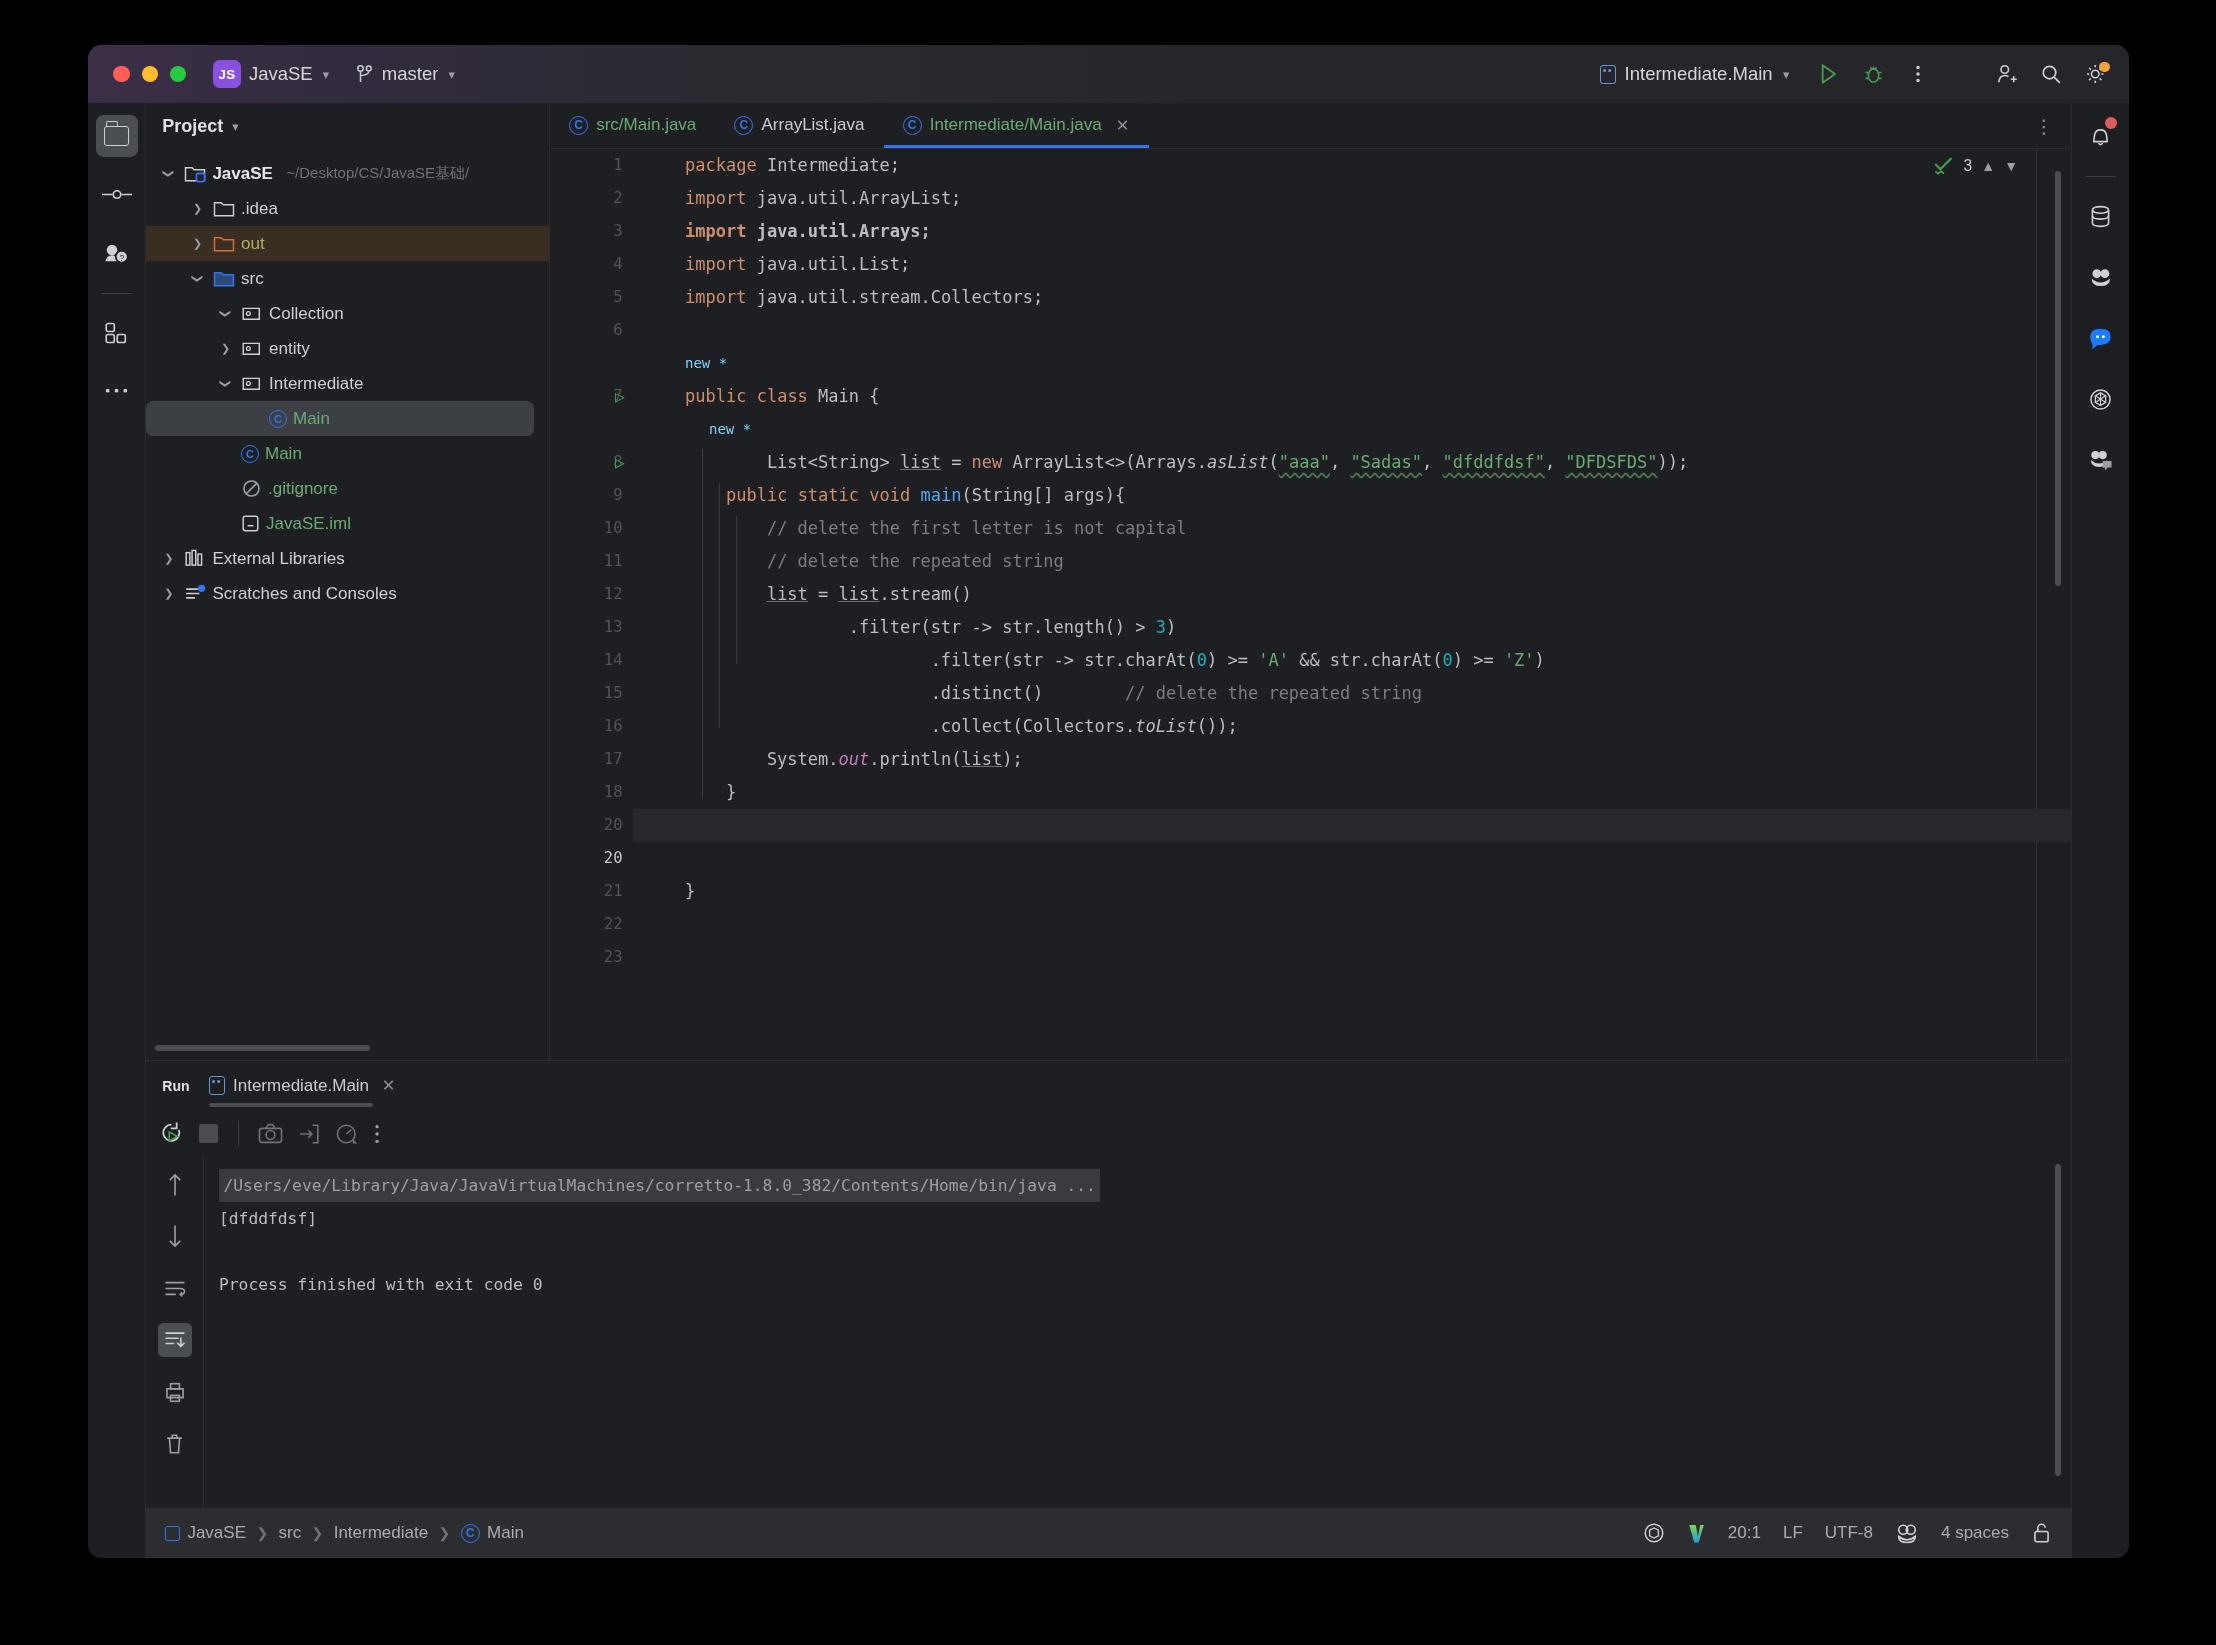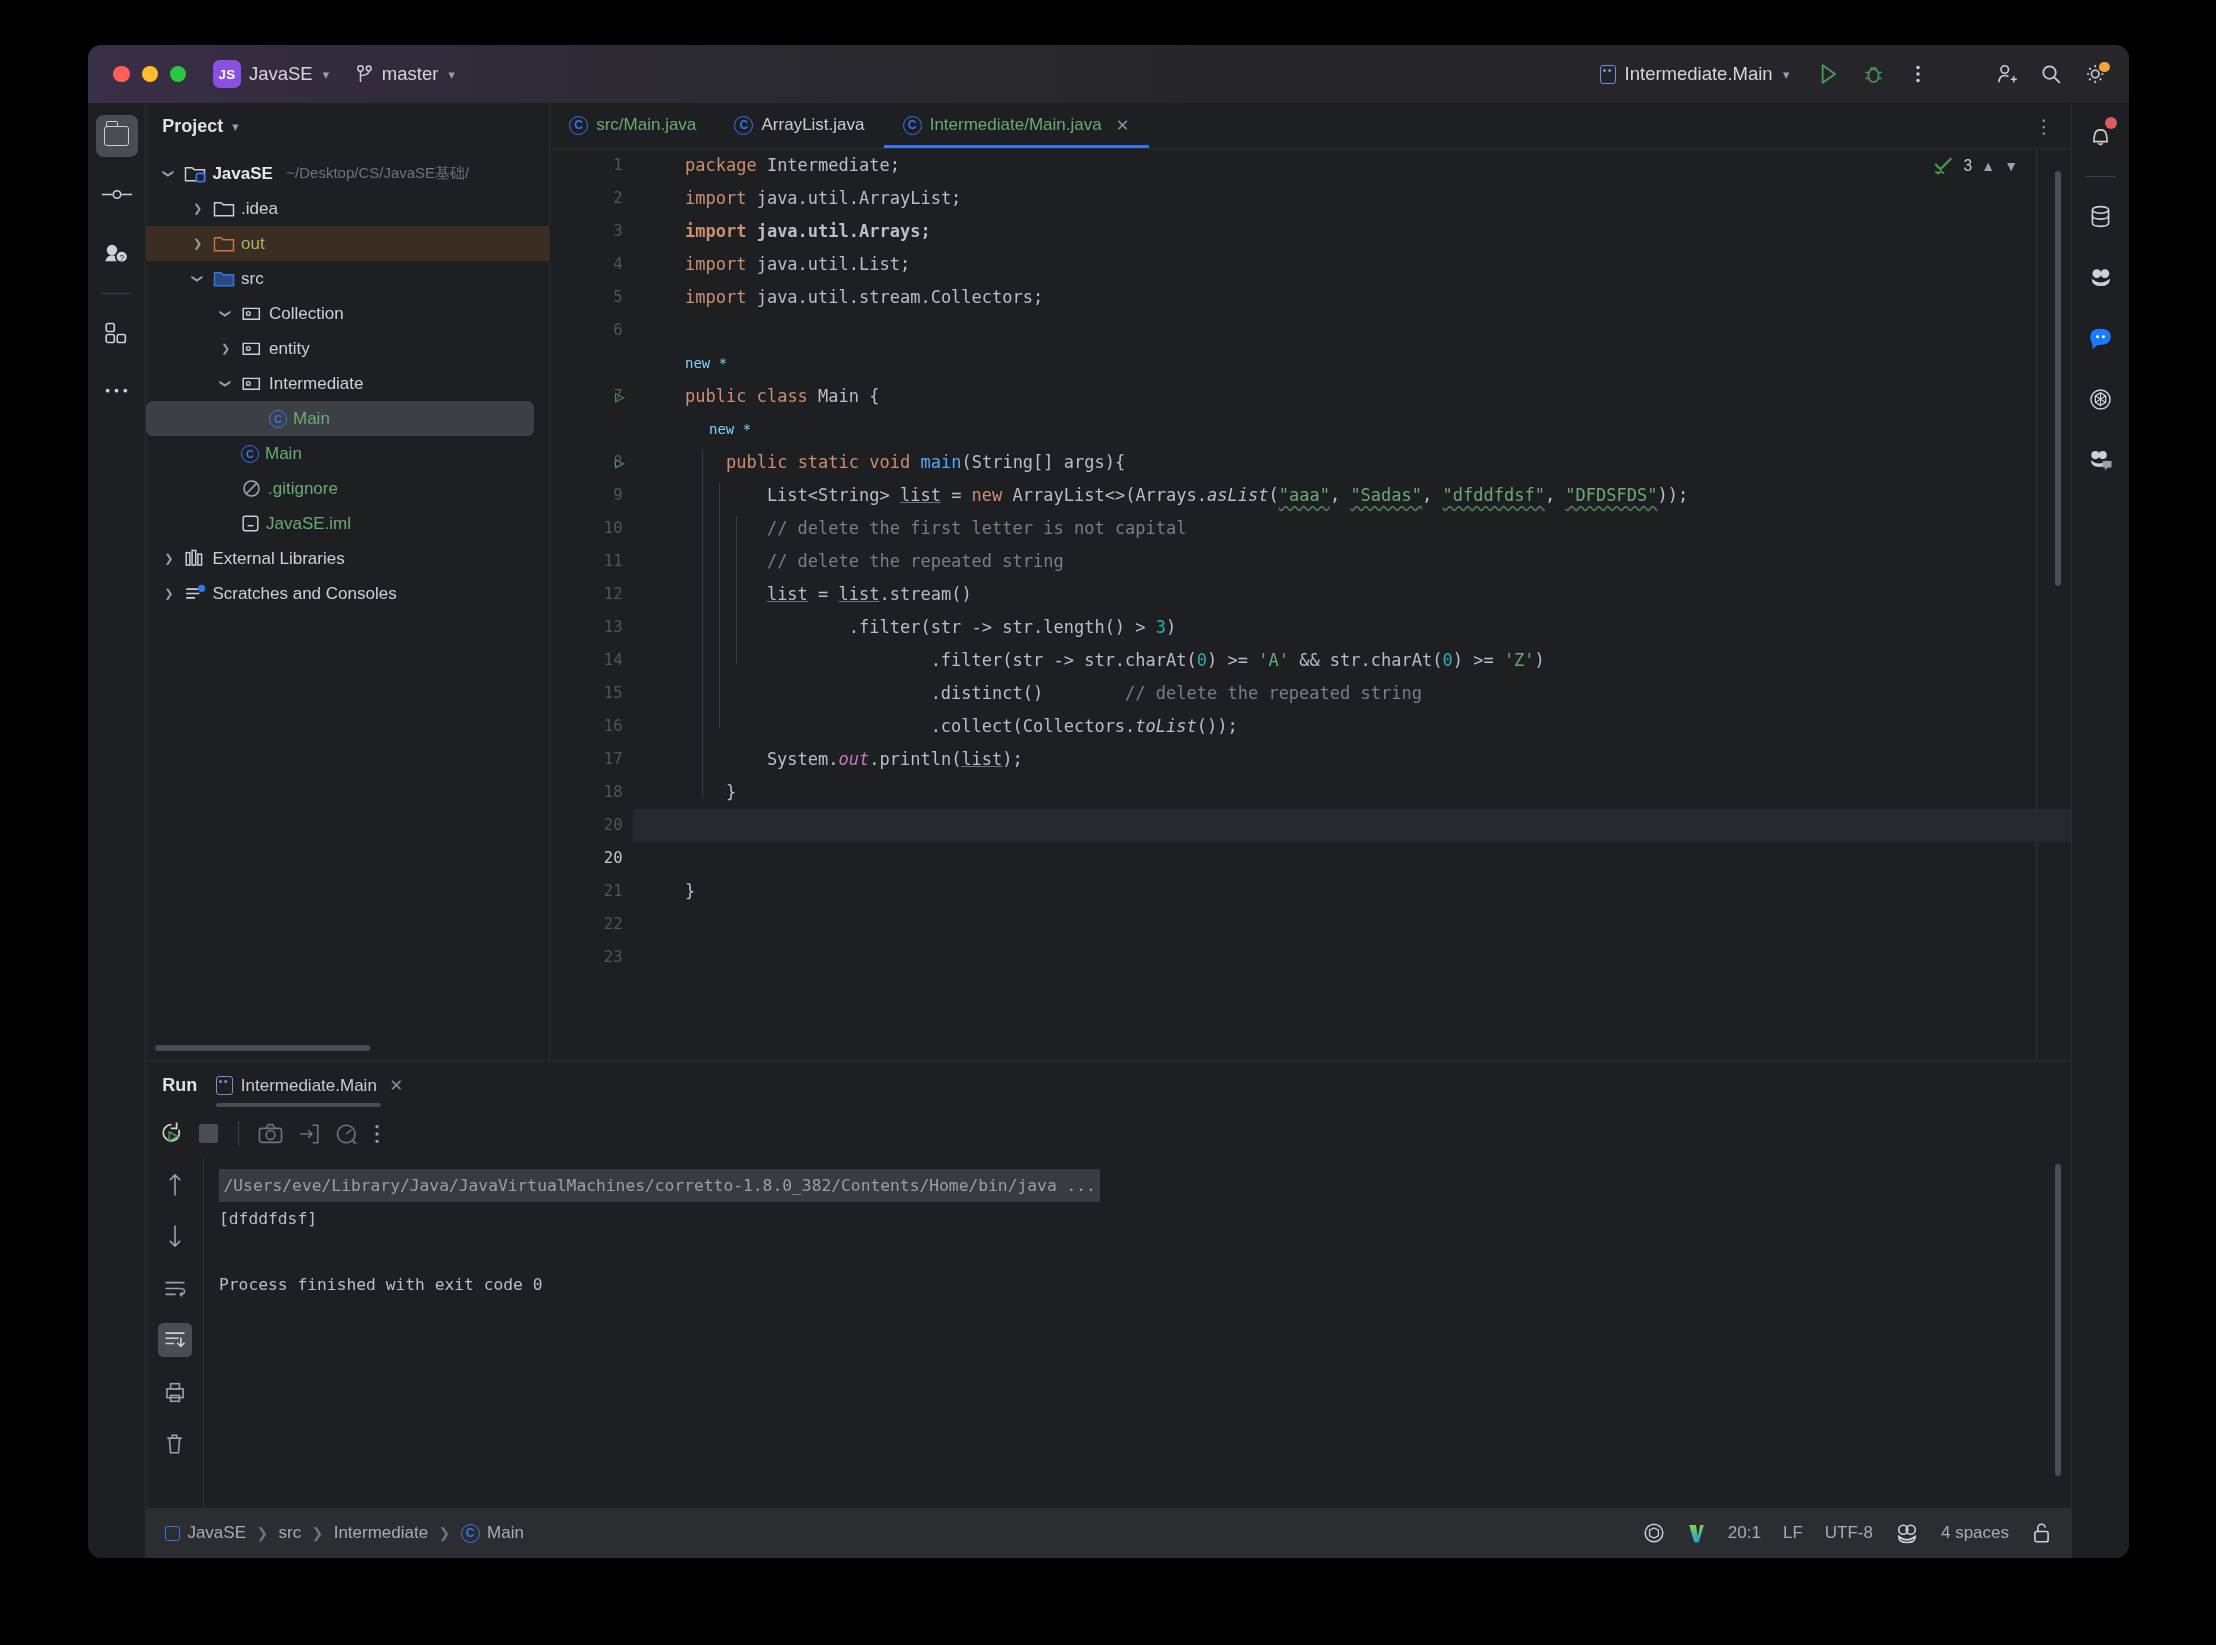--- a/index.html
+++ b/index.html
@@ -96,21 +96,21 @@
   .sq { text-decoration: underline wavy #4c7a52; text-underline-offset: 3.7px; }
   .hintline { height: 33px; line-height:33px; color:#7dd3fc; font-size:14px; font-family:"DejaVu Sans Mono",monospace;}
   .runmark { position:absolute; left: 65px; color:#499c54; font-size: 16.3px; }
   .indent-guide { position:absolute; width:0.7px; background:#393b40; }
   .inspect { position:absolute; right: 53px; top: 7.4px; display:flex; align-items:center; gap:9px; color:#c4c6c9; font-size:15.6px; }
   .scroll-v { position:absolute; right: 10.4px; top: 22px; width:6px; height: 415px; background:#4a4d52; border-radius:3px;}
   .editor-rightline { position:absolute; right: 34px; top:0; bottom:0; width:0.7px; background:#2f3236; }
   
   .runpanel { flex: 1; display:flex; flex-direction: column; background:#1e1f22; border-top: 0.7px solid #2b2d30; min-height: 0;}
   .rp-head { height: 49px; display:flex; align-items:center; padding-left: 16.3px; gap: 19px; position: relative;}
-  .rp-title { color:#dfe1e5; font-size:18px; font-weight:700; }
+  .rp-title { color:#dfe1e5; font-size:14px; font-weight:700; }
   .rp-tab { display:flex; align-items:center; gap:8.2px; color:#c9ccd1; font-size:17px; position:relative; height:49px; }
   .rp-tab::after { content:''; position:absolute; left:0; right:22px; bottom:3px; height:3.7px; background:#4a4d52; border-radius:2.2px;}
   .rp-toolbar { height: 47px; display:flex; align-items:center; padding-left:13.4px; gap: 15px; }
   .tb-sep { width:0.7px; height:25px; background:#3c3f43; margin: 0 4.5px;}
   .rp-main { flex:1; display:flex; min-height:0; }
   .rp-rail { width: 58px; flex:0 0 58px; display:flex; flex-direction:column; align-items:center; padding-top: 10.4px; gap: 18px; border-right:0.7px solid #2b2d30;}
   .rp-rail .ri { width:34px; height:34px; display:flex; align-items:center; justify-content:center; border-radius:5.2px;}
   .rp-rail .ri.active { background:#4a4d52; }
   .console { flex:1; padding: 12px 0 0 15px; font-family:"DejaVu Sans Mono", monospace; font-size: 16.3px; position: relative;}
   .cline { height: 33px; line-height:33px; color:#bcbec4; white-space: pre; }
@@ -420,22 +420,22 @@
             <div class="codecol" id="codecol">
                 <div class="cl" style="padding-left: 52px;"><span class="kw">package</span> Intermediate;</div>
                 <div class="cl" style="padding-left: 52px;"><span class="kw">import</span> java.util.ArrayList;</div>
                 <div class="cl" style="padding-left: 52px; font-weight: bold;"><span class="kw">import</span> java.util.Arrays;</div>
                 <div class="cl" style="padding-left: 52px;"><span class="kw">import</span> java.util.List;</div>
                 <div class="cl" style="padding-left: 52px;"><span class="kw">import</span> java.util.stream.Collectors;</div>
                 <div class="cl" style="padding-left: 52px;">&nbsp;</div>
                 <div class="hintline" style="padding-left: 52px;">new *</div>
                 <div class="cl" style="padding-left: 52px;"><span class="kw">public</span> <span class="kw">class</span> Main {</div>
                 <div class="hintline" style="padding-left: 76px;">new *</div>
+                <div class="cl" style="padding-left: 52px;">        List&lt;String&gt; <span class="und">list</span> = <span class="kw">new</span> ArrayList&lt;&gt;(Arrays.<span class="ita">asList</span>(<span class="str sq">"aaa"</span>, <span class="str sq">"Sadas"</span>, <span class="str sq">"dfddfdsf"</span>, <span class="str sq">"DFDSFDS"</span>));</div>
                 <div class="cl" style="padding-left: 52px;">    <span class="kw">public</span> <span class="kw">static</span> <span class="kw">void</span> <span class="mth">main</span>(String[] args){</div>
-                <div class="cl" style="padding-left: 52px;">        List&lt;String&gt; <span class="und">list</span> = <span class="kw">new</span> ArrayList&lt;&gt;(Arrays.<span class="ita">asList</span>(<span class="str sq">"aaa"</span>, <span class="str sq">"Sadas"</span>, <span class="str sq">"dfddfdsf"</span>, <span class="str sq">"DFDSFDS"</span>));</div>
                 <div class="cl" style="padding-left: 52px;">        <span class="cmt">// delete the first letter is not capital</span></div>
                 <div class="cl" style="padding-left: 52px;">        <span class="cmt">// delete the repeated string</span></div>
                 <div class="cl" style="padding-left: 52px;">        <span class="und">list</span> = <span class="und">list</span>.stream()</div>
                 <div class="cl" style="padding-left: 52px;">                .filter(str -&gt; str.length() &gt; <span class="num">3</span>)</div>
                 <div class="cl" style="padding-left: 52px;">                        .filter(str -&gt; str.charAt(<span class="num">0</span>) &gt;= <span class="str">'A'</span> &amp;&amp; str.charAt(<span class="num">0</span>) &gt;= <span class="str">'Z'</span>)</div>
                 <div class="cl" style="padding-left: 52px;">                        .distinct()        <span class="cmt">// delete the repeated string</span></div>
                 <div class="cl" style="padding-left: 52px;">                        .collect(Collectors.<span class="ita">toList</span>());</div>
                 <div class="cl" style="padding-left: 52px;">        System.<span class="fld ita">out</span>.println(<span class="und">list</span>);</div>
                 <div class="cl" style="padding-left: 52px;">    }</div>
                 <div class="cl hl" style="padding-left: 52px;">&nbsp;</div>

